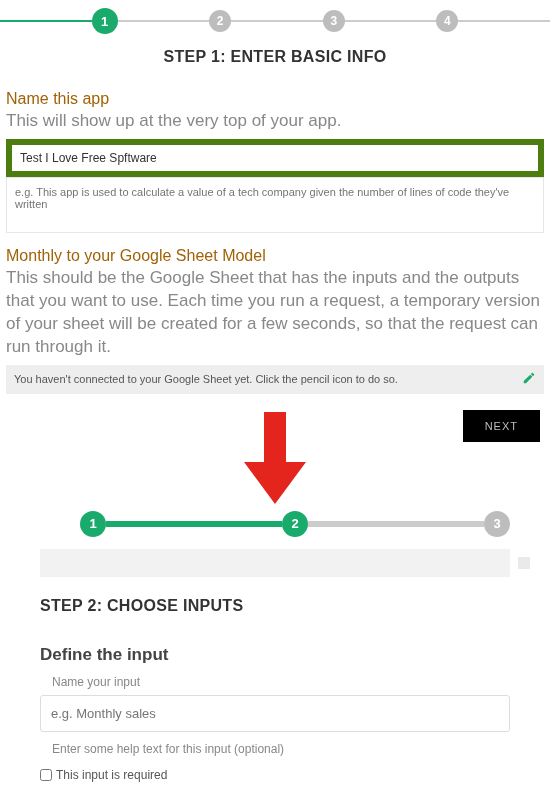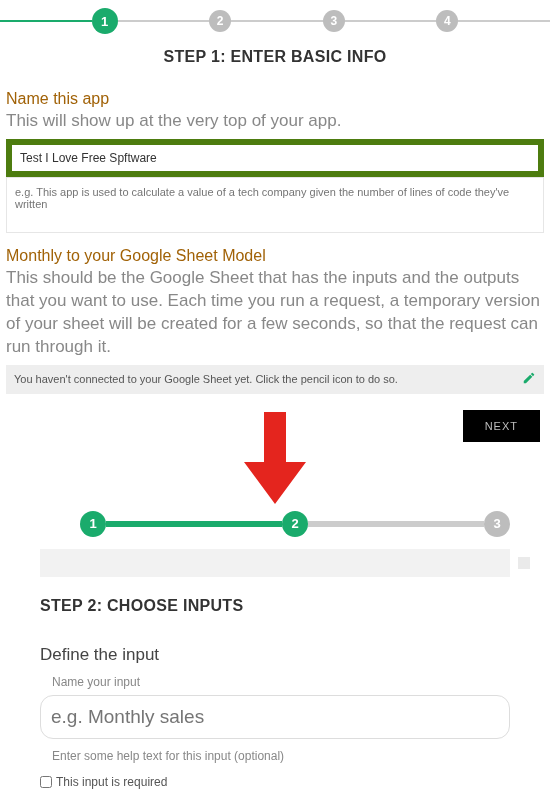--- a/index.html
+++ b/index.html
@@ -35,23 +35,23 @@
   .stepper2 { display: flex; align-items: center; }
   .s2-line { flex: 1; height: 6px; background: #ccc; }
   .s2-line.done { background: #1aab6c; }
   .s2-circle { width: 26px; height: 26px; border-radius: 50%; background: #bdbdbd; color: #fff; font-weight: bold; font-size: 13px; display: flex; align-items: center; justify-content: center; flex-shrink: 0; }
   .s2-circle.done { background: #1aab6c; }
   .underbar { height: 28px; background: #f2f2f2; margin: 12px 40px 0 40px; position: relative; }
   .underbar-chip { position: absolute; right: -20px; top: 8px; width: 12px; height: 12px; background: #eaeaea; }
   
   .step2-panel { padding: 0 40px; }
   .step2-title { font-weight: 700; font-size: 16px; color: #333; padding: 20px 0 18px 0; letter-spacing: 0.3px; }
-  .sub-title { font-size: 17px; color: #444; margin: 12px 0 10px 0; }
+  .sub-title { font-size: 17px; color: #444; margin: 12px 0 10px 0; font-weight: bold; }
   .field-label { font-size: 12px; color: #888; margin: 10px 0 6px 12px; }
-  .field-input { width: 100%; border: 1px solid #ddd; border-radius: 13px; padding: 10px 10px; font-size: 19px; color: #aaa; font-family: inherit; }
+  .field-input { width: 100%; border: 1px solid #ddd; border-radius: 3px; padding: 10px 10px; font-size: 13px; color: #aaa; font-family: inherit; }
   .checkbox-row { display: flex; align-items: center; gap: 4px; margin: 12px 0 4px 0; font-size: 12px; color: #555; }
   .checkbox-row input { width: 12px; height: 12px; }
 </style>
 </head>
 <body>
 
 <div class="stepper">
   <div class="stepper-line done"></div>
   <div class="step-circle current">1</div>
   <div class="stepper-line"></div>

